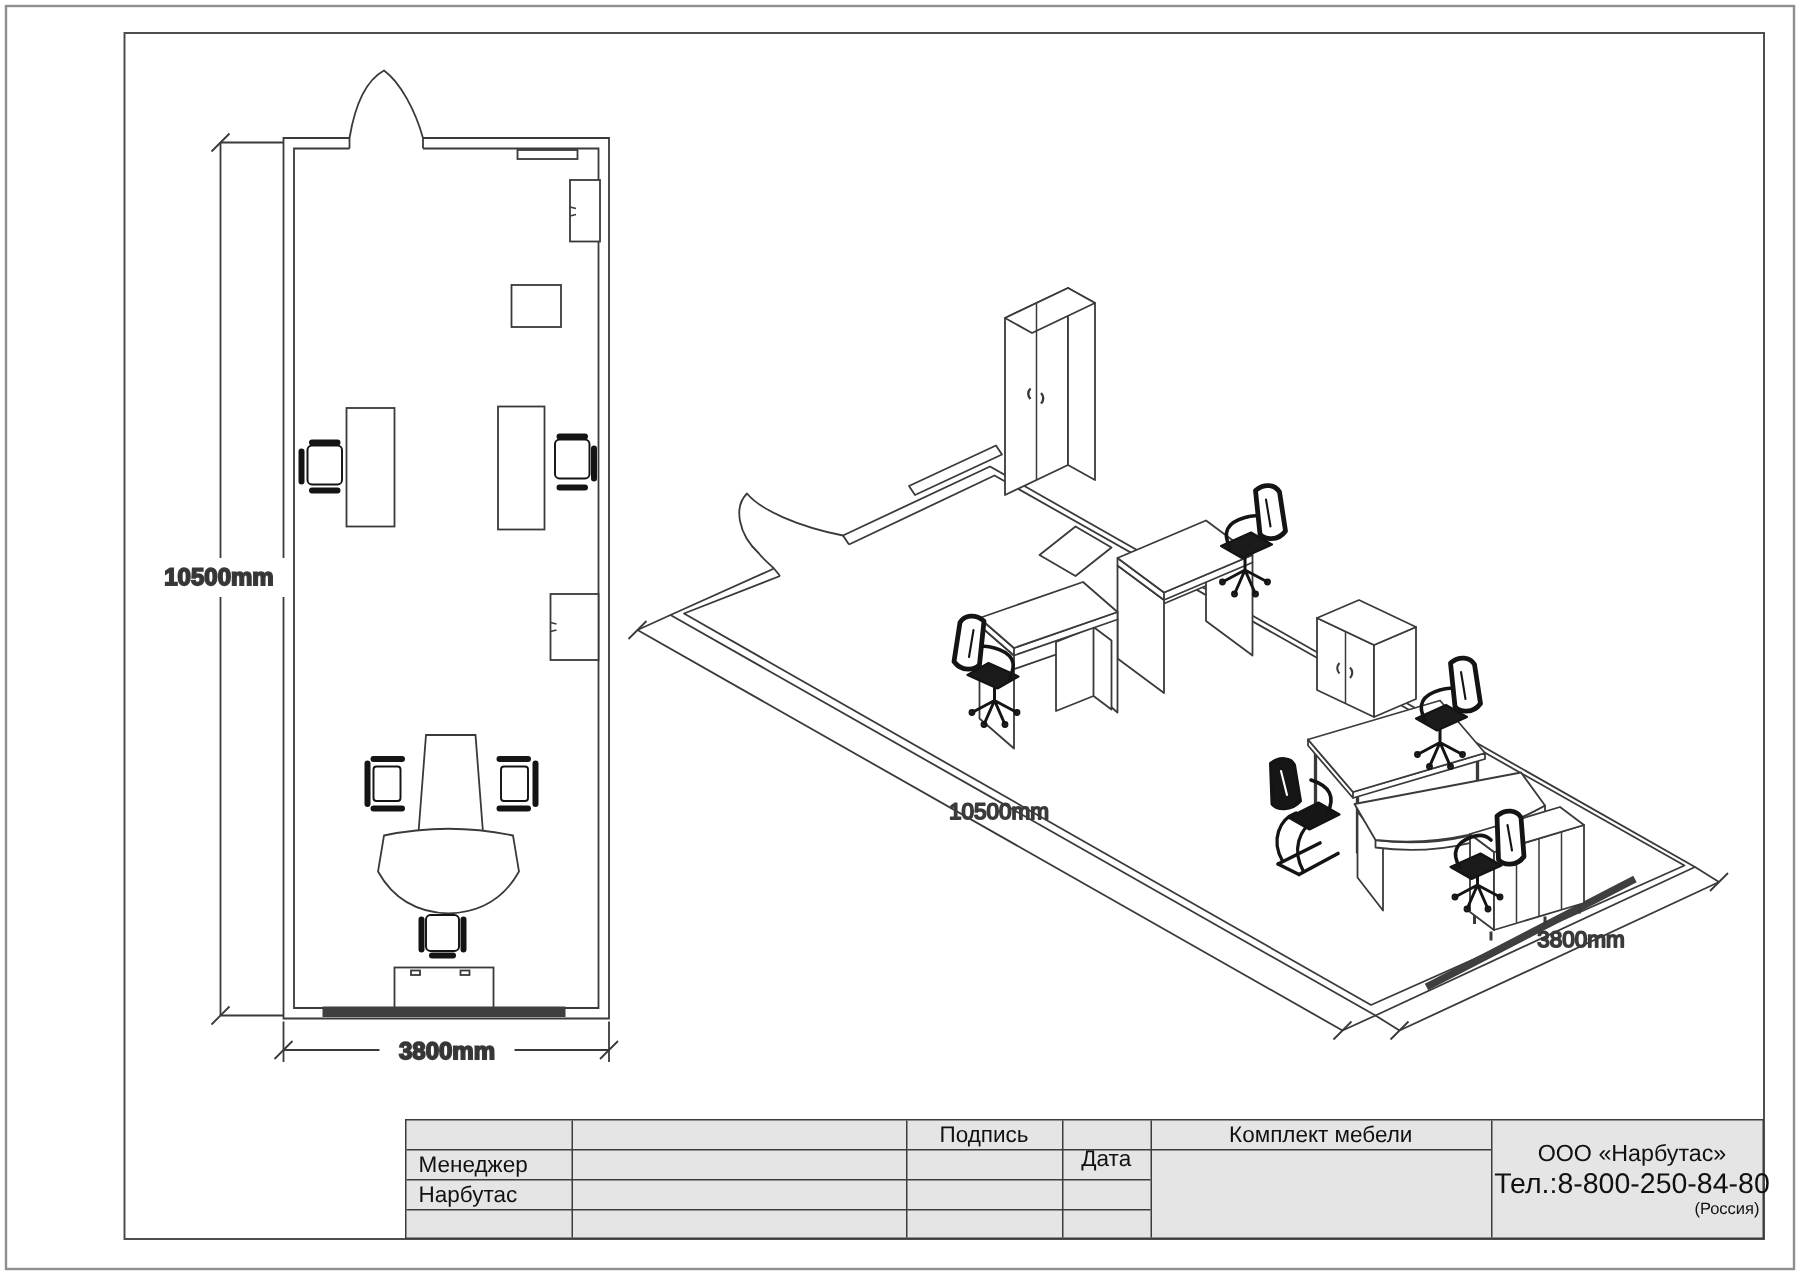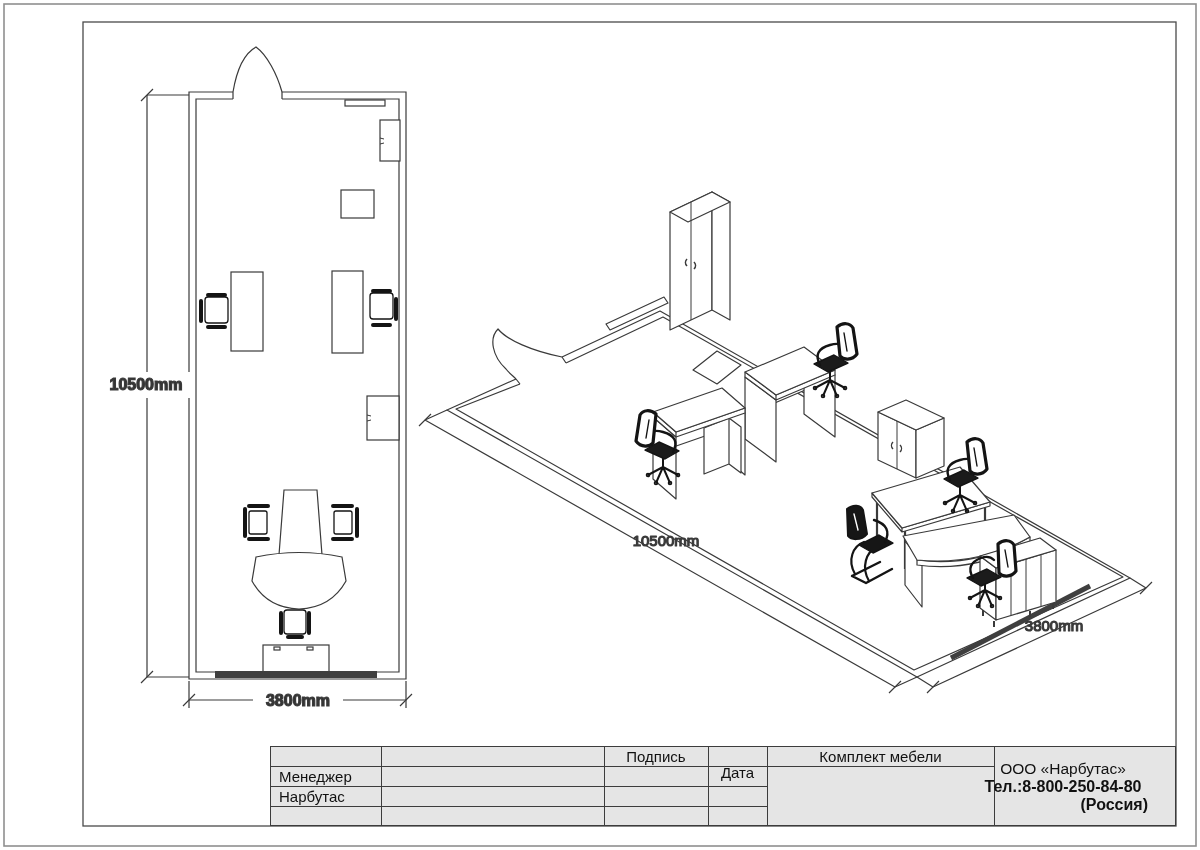--- a/index.html
+++ b/index.html
@@ -13,22 +13,22 @@
   
   .tblock{position:absolute;left:270px;top:746px;width:906px;height:80px;
           border:1.4px solid #3c3c3c;box-sizing:border-box;background:#e5e5e5;}
   .tblock .vline{position:absolute;top:0;bottom:0;width:0;border-left:1.2px solid #3c3c3c;}
   .tblock .hline{position:absolute;height:0;border-top:1.2px solid #3c3c3c;}
   .tb-cell{position:absolute;display:flex;align-items:center;font-size:15px;line-height:1;}
   .tb-center{justify-content:center;text-align:center;}
   .tb-left{padding-left:8px;box-sizing:border-box;}
   .tb-company{flex-direction:column;justify-content:center;align-items:center;gap:2px;box-sizing:border-box;}
   .tb-company .c-name{font-size:15.5px;}
-  .tb-company .c-phone{font-size:16px;font-weight:bold;}
-  .tb-company .c-country{font-size:16px;font-weight:bold;align-self:flex-end;padding-right:9px;}
+  .tb-company .c-phone{font-size:19px;font-weight:normal;}
+  .tb-company .c-country{font-size:11px;font-weight:normal;align-self:flex-end;padding-right:9px;}
 </style>
 </head>
 <body>
 
 <div class="sheet">
 
 <svg width="1200" height="850" viewBox="0 0 1200 850">
   <defs>
     <g id="tplChairA" stroke="#141414" fill="none" stroke-linecap="round" stroke-linejoin="round">
       <path d="M0,-10 L-15,-2 M0,-10 L15,-2 M0,-10 L-7,6 M0,-10 L7,6 M0,-24 L0,-10" stroke-width="2"></path>
@@ -240,20 +240,20 @@
     <div class="hline" style="top:19px;left:0;width:723px;"></div>
     <div class="hline" style="top:39px;left:0;width:496px;"></div>
     <div class="hline" style="top:59px;left:0;width:496px;"></div>
 
     <div class="tb-cell tb-center" style="left:333px;top:0;width:104px;height:19px;">Подпись</div>
     <div class="tb-cell tb-center" style="left:437px;top:16px;width:59px;height:19px;">Дата</div>
     <div class="tb-cell tb-center" style="left:496px;top:0;width:227px;height:19px;">Комплект мебели</div>
     <div class="tb-cell tb-left" style="left:0;top:19px;width:110px;height:20px;">Менеджер</div>
     <div class="tb-cell tb-left" style="left:0;top:39px;width:110px;height:20px;">Нарбутас</div>
 
-    <div class="tb-cell tb-company" style="left:698px;top:0;width:188px;height:80px;">
+    <div class="tb-cell tb-company" style="left:723px;top:0;width:188px;height:80px;">
       <div class="c-name">ООО «Нарбутас»</div>
       <div class="c-phone">Тел.:8-800-250-84-80</div>
       <div class="c-country">(Россия)</div>
     </div>
   </div>
 
 </div>
 
 </body></html>

